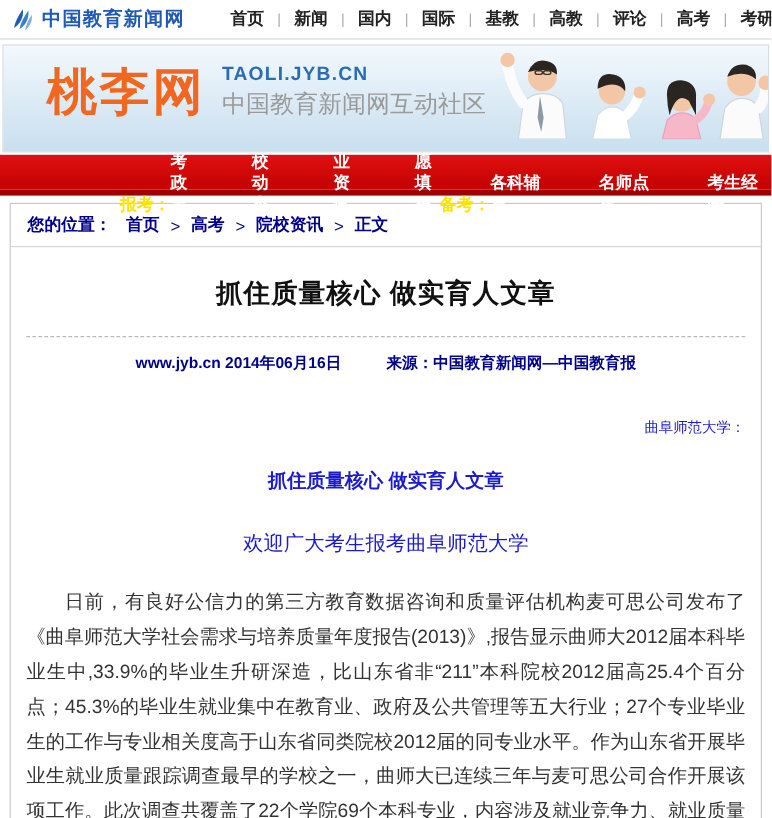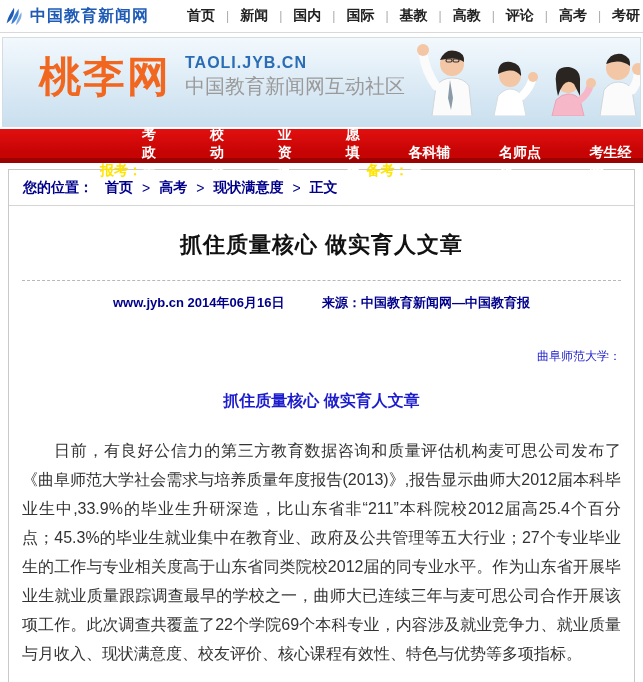--- a/index.html
+++ b/index.html
@@ -1,21 +1,21 @@
 <!DOCTYPE html>
 <html><head>
 <meta charset="utf-8">
 <style>
   * { margin:0; padding:0; box-sizing:border-box; }
   html,body { width:643px; height:682px; overflow:hidden; background:#fff;
     font-family:"Liberation Sans","DejaVu Sans",sans-serif; }
 
   
   .topbar { height:33px; display:flex; align-items:center; border-bottom:1px solid #d9d9d9;
-    padding:0 8px; white-space:nowrap; overflow:hidden;justify-content:center; }
+    padding:0 8px; white-space:nowrap; overflow:hidden; }
   .logo { display:flex; align-items:center; gap:5px; margin-right:38px; }
   .logo-icon { width:22px; height:22px; flex:0 0 auto; }
   .logo-text { color:#1f5bb5; font-weight:bold; font-size:16px; letter-spacing:1px; }
   .topnav { display:flex; align-items:center; }
   .topnav .list-sep { color:#aaa; font-size:12px; margin:0 11px; }
   .topnav .topnav-item { color:#222; font-weight:bold; font-size:14px; cursor:pointer; }
 
   
   .banner { height:90px; margin:4px 2px 2px 2px; border:1px solid #d5dde4; position:relative;
     background:linear-gradient(180deg,#f3f9fd 0%,#dbeaf5 55%,#c9dfee 100%); overflow:hidden; }
@@ -152,34 +152,35 @@
 
 <div class="contentbox">
 
   <div class="breadcrumb">
     <span class="breadcrumb-label">您的位置：</span>
     <span style="display:flex;align-items:center">
         <span class="breadcrumb-item">首页</span>
         <span class="list-sep">&gt;</span>
         <span class="breadcrumb-item">高考</span>
         <span class="list-sep">&gt;</span>
-        <span class="breadcrumb-item">现状满意度</span>
+        <span class="breadcrumb-item">院校资讯</span>
         <span class="list-sep">&gt;</span>
         <span class="breadcrumb-item">正文</span>
       </span>
   </div>
 
   <div class="article">
     <h1 class="article-title">抓住质量核心  做实育人文章</h1>
     <div class="dashed-sep"></div>
     <div class="article-meta">
       <span class="meta-left">www.jyb.cn  2014年06月16日</span>
       <span class="meta-source">来源：中国教育新闻网—中国教育报</span>
     </div>
 
     <div class="sub1">曲阜师范大学：</div>
     <div class="sub2">抓住质量核心 做实育人文章</div>
+    <div class="sub3">欢迎广大考生报考曲阜师范大学</div>
 
     <div class="body-paras">
         <p class="para">日前，有良好公信力的第三方教育数据咨询和质量评估机构麦可思公司发布了《曲阜师范大学社会需求与培养质量年度报告(2013)》,报告显示曲师大2012届本科毕业生中,33.9%的毕业生升研深造，比山东省非“211”本科院校2012届高25.4个百分点；45.3%的毕业生就业集中在教育业、政府及公共管理等五大行业；27个专业毕业生的工作与专业相关度高于山东省同类院校2012届的同专业水平。作为山东省开展毕业生就业质量跟踪调查最早的学校之一，曲师大已连续三年与麦可思公司合作开展该项工作。此次调查共覆盖了22个学院69个本科专业，内容涉及就业竞争力、就业质量与月收入、现状满意度、校友评价、核心课程有效性、特色与优势等多项指标。</p>
       </div>
   </div>
 </div>
 
 </body></html>

